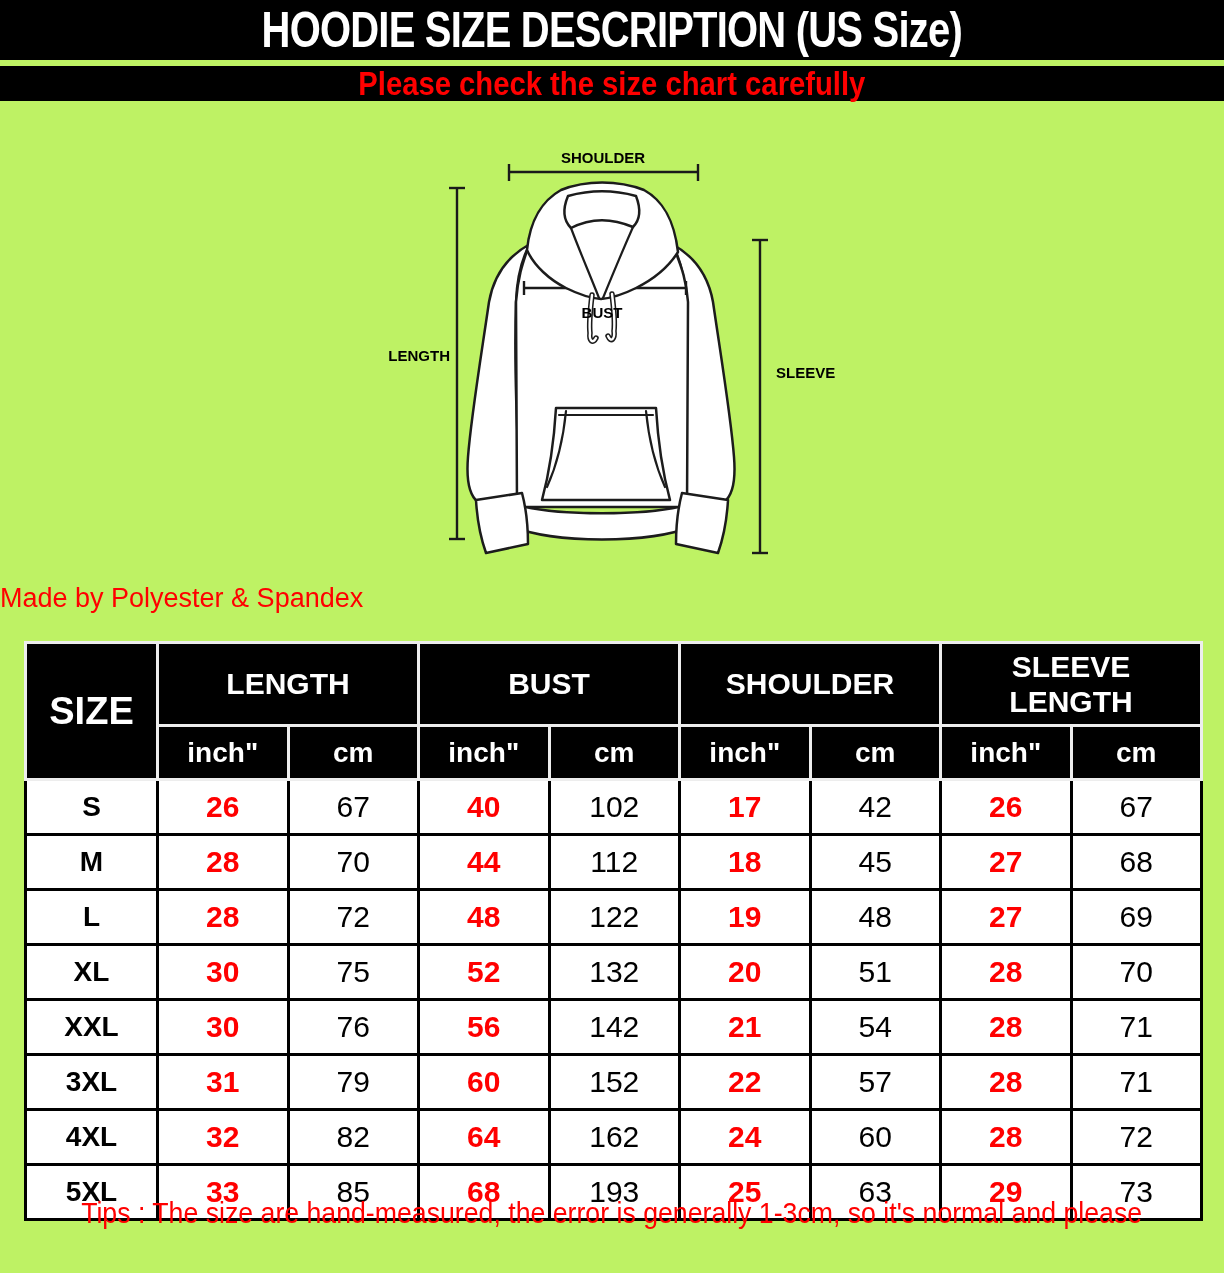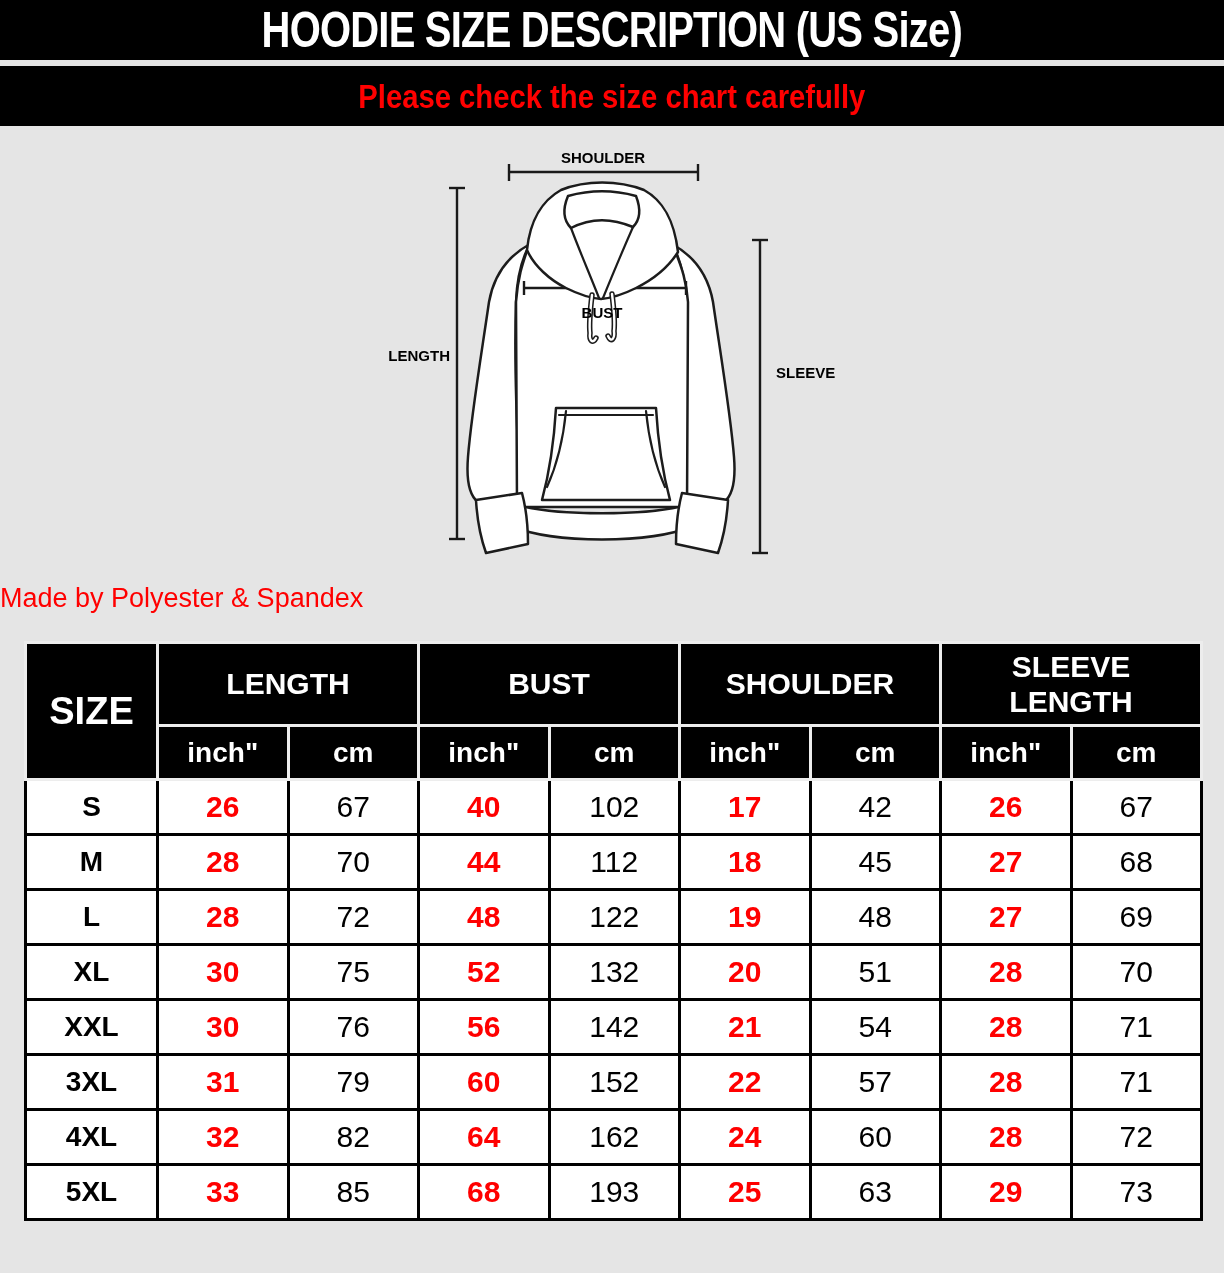--- a/index.html
+++ b/index.html
@@ -1,31 +1,31 @@
 <!DOCTYPE html>
 <html><head>
 <meta charset="utf-8">
 <style>
   html,body{margin:0;padding:0;background:#fff;}
   #root{
-    position:relative;width:1224px;height:1273px;background:#e5e5e5;overflow:hidden;
+    position:relative;width:1224px;height:1273px;background:#bef264;overflow:hidden;
     font-family:"Liberation Sans","DejaVu Sans",sans-serif;
   }
   
   .title-bar{
     position:absolute;left:0;top:0;width:1224px;height:60px;background:#000;
     display:flex;align-items:center;justify-content:center;
   }
   .title-bar .t{
     color:#fff;font-size:50px;font-weight:bold;white-space:nowrap;
     display:inline-block;transform:scaleX(0.80);transform-origin:center;
     letter-spacing:-1px;
   }
   .sub-bar{
-    position:absolute;left:0;top:66px;width:1224px;height:60px;background:#000;
+    position:absolute;left:0;top:66px;width:1224px;height:35px;background:#000;
     display:flex;align-items:center;justify-content:center;
   }
   .sub-bar .t{
     color:#ff0000;font-size:34px;font-weight:bold;white-space:nowrap;
     display:inline-block;transform:scaleX(0.86);transform-origin:center;
   }
   
   #diagram{position:absolute;left:0;top:112px;}
   .garment{fill:#fff;stroke:#1c1c1c;stroke-width:2.5;stroke-linejoin:round;stroke-linecap:round;}
   .gline{fill:none;stroke:#1c1c1c;stroke-width:2.2;stroke-linecap:round;}
@@ -247,15 +247,16 @@
         <td class="c-cm">193</td>
         <td class="c-inch">25</td>
         <td class="c-cm">63</td>
         <td class="c-inch">29</td>
         <td class="c-cm">73</td>
       </tr>
     </tbody>
   </table>
 
   <div class="tips">
+    <div><span class="t">Tips : The size are hand-measured, the error is generally 1-3cm, so it's normal and please</span></div>
   </div>
 
 </div>
 
 </body></html>

